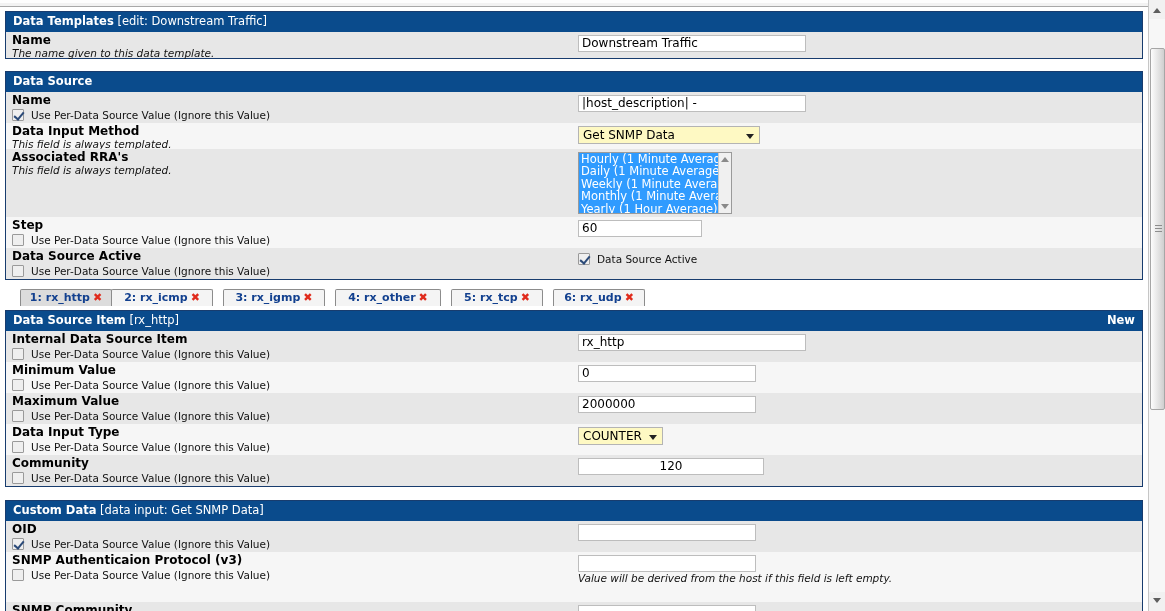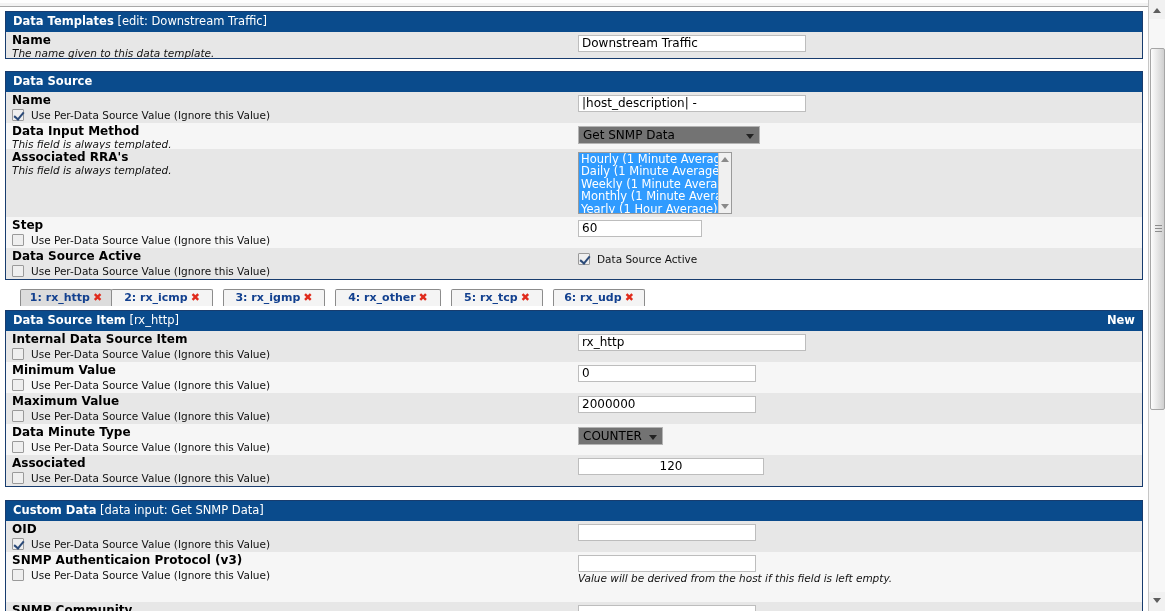--- a/index.html
+++ b/index.html
@@ -47,21 +47,21 @@
   .cb{display:inline-block;width:12px;height:12px;vertical-align:middle;
       border:1px solid #9a9a9a;background:#efefef;box-sizing:border-box;position:relative;
       border-radius:1px;}
   .cb.checked::after{content:"";position:absolute;left:3px;top:0px;width:4px;height:8px;
       border:solid #2b4a78;border-width:0 2px 2px 0;transform:rotate(40deg);}
 
   
   .txt{border:1px solid #bdbdbd;background:#fff;height:17px;line-height:17px;
        font-family:"DejaVu Sans","Liberation Sans",sans-serif;font-size:12px;color:#000;
        padding:0 3px;box-sizing:border-box;display:inline-block;vertical-align:middle;}
-  .sel{border:1px solid #b4b4b4;background:#737373;height:18px;
+  .sel{border:1px solid #b4b4b4;background:#fef9c3;height:18px;
        font-size:12px;color:#000;box-sizing:border-box;display:inline-block;
        position:relative;padding:0 20px 0 4px;line-height:17px;vertical-align:middle;}
   .sel .arrow{position:absolute;right:5px;top:7px;width:0;height:0;
        border-left:4px solid transparent;border-right:4px solid transparent;border-top:5px solid #222;}
   .hint{font-style:italic;font-size:10.5px;color:#111;display:block;line-height:13px;}
 
   
   .listbox{border:1px solid #9a9a9a;background:#fff;width:154px;height:62px;
            box-sizing:border-box;position:relative;overflow:hidden;display:inline-block;
            vertical-align:middle;}
@@ -203,28 +203,28 @@
         </div>
         <div class="row odd" style="height: 31px;">
           <div class="left">
             <span class="lbl">Maximum Value</span>
             <span class="chkline"><span class="cb"></span><span class="cbtxt">Use Per-Data Source Value (Ignore this Value)</span></span>
           </div>
           <div class="right"><input type="text" class="txt" value="2000000" style="width: 178px;"></div>
         </div>
         <div class="row even" style="height: 31px;">
           <div class="left">
-            <span class="lbl">Data Minute Type</span>
+            <span class="lbl">Data Input Type</span>
             <span class="chkline"><span class="cb"></span><span class="cbtxt">Use Per-Data Source Value (Ignore this Value)</span></span>
           </div>
           <div class="right"><span class="sel" style="width: 85px;"><span>COUNTER</span><span class="arrow"></span></span></div>
         </div>
         <div class="row odd" style="height: 31px;">
           <div class="left">
-            <span class="lbl">Associated</span>
+            <span class="lbl">Community</span>
             <span class="chkline"><span class="cb"></span><span class="cbtxt">Use Per-Data Source Value (Ignore this Value)</span></span>
           </div>
           <div class="right"><input type="text" class="txt" value="120" style="width: 186px; text-align: center;"></div>
         </div>
       </div>
       <div class="panel-gap" style="height: 9px;"></div>
       <div class="panel first">
         <div class="bar"><span>Custom Data</span><span class="sub"> [data input: Get SNMP Data]</span></div>
         <div class="row odd" style="height: 31px;">
           <div class="left">

